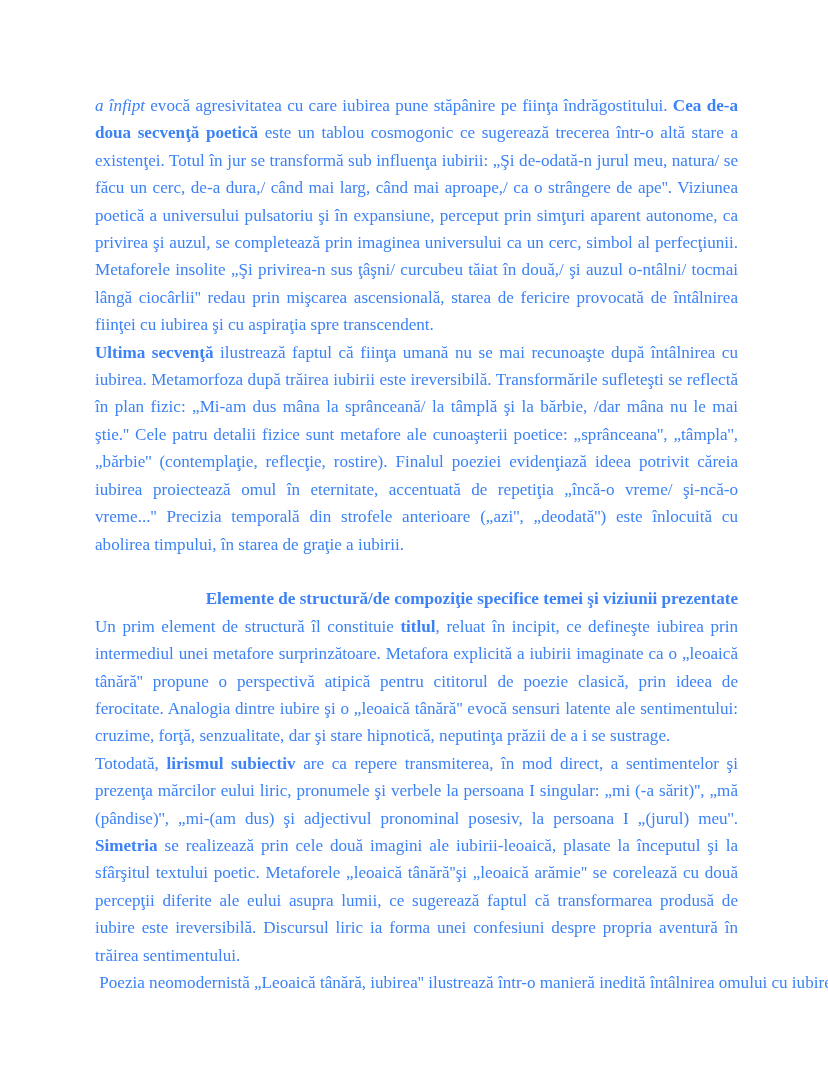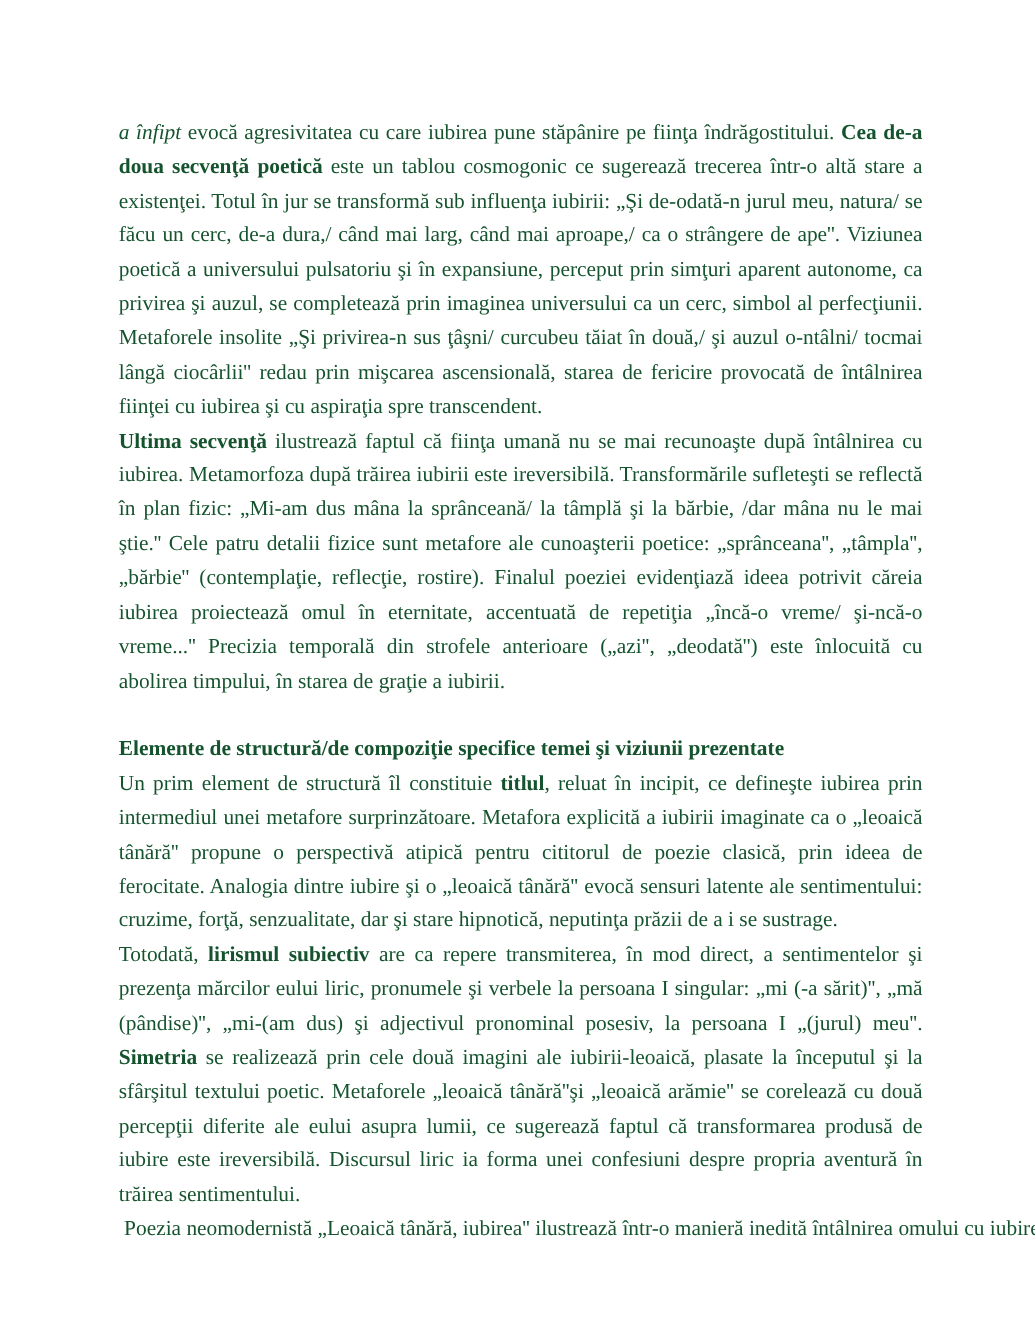--- a/index.html
+++ b/index.html
@@ -40,33 +40,33 @@
     text-align: left;
   }
   .b { font-weight: bold; }
   .i { font-style: italic; }
   .section-heading {
     margin: 0;
     padding: 0;
     font-weight: bold;
     font-size: 17.1px;
     line-height: 27.4px;
-    text-align: left;
+    text-align: right;
   }
   .gap {
     height: 27.4px;
     line-height: 27.4px;
   }
   .lead-space { white-space: pre; }
 </style>
 </head>
 <body style="background: rgb(255, 255, 255);">
 
 <div class="page" style="background: rgb(255, 255, 255);">
-  <div class="text-column" style="color: #14532d;">
+  <div class="text-column" style="color: #3b82f6;">
 
     <p class="para"><span class="i">a înfipt</span><span> evocă agresivitatea cu care iubirea pune stăpânire pe fiinţa îndrăgostitului. </span><span class="b">Cea de-a doua secvenţă poetică</span><span> este un tablou cosmogonic ce sugerează trecerea într-o altă stare a existenţei. Totul în jur se transformă sub influenţa  iubirii: „Şi de-odată-n jurul meu, natura/ se făcu un cerc, de-a dura,/ când mai larg, când mai aproape,/ ca o strângere de ape''. Viziunea poetică a universului pulsatoriu şi în expansiune, perceput prin simţuri aparent autonome, ca privirea şi auzul, se completează prin imaginea universului ca un cerc, simbol al perfecţiunii. Metaforele insolite „Şi privirea-n sus ţâşni/ curcubeu tăiat în două,/ şi auzul o-ntâlni/ tocmai lângă ciocârlii'' redau prin mişcarea ascensională, starea de fericire provocată de întâlnirea fiinţei cu iubirea şi cu aspiraţia spre transcendent.</span></p>
 
     <p class="para"><span class="b">Ultima secvenţă</span><span> ilustrează faptul că fiinţa umană nu se mai recunoaşte după întâlnirea cu iubirea. Metamorfoza după trăirea iubirii este ireversibilă. Transformările sufleteşti se reflectă în plan fizic: „Mi-am dus mâna la sprânceană/ la tâmplă şi la bărbie, /dar mâna nu le mai ştie.'' Cele patru detalii fizice sunt metafore ale cunoaşterii poetice: „sprânceana'', „tâmpla'', „bărbie'' (contemplaţie, reflecţie, rostire). Finalul poeziei evidenţiază ideea potrivit căreia iubirea proiectează omul în eternitate, accentuată de repetiţia „încă-o vreme/ şi-ncă-o vreme...'' Precizia temporală din strofele anterioare („azi'', „deodată'') este înlocuită cu abolirea timpului, în starea de graţie a iubirii.</span></p>
 
     <div class="gap"></div>
 
     <p class="section-heading">Elemente de structură/de compoziţie specifice temei şi viziunii prezentate</p>
 
     <p class="para"><span>Un prim element de structură îl constituie </span><span class="b">titlul</span><span>, reluat în incipit, ce defineşte iubirea prin intermediul unei metafore surprinzătoare. Metafora explicită a iubirii imaginate ca o „leoaică tânără'' propune o perspectivă atipică pentru cititorul de poezie clasică, prin ideea de ferocitate. Analogia dintre iubire şi o „leoaică tânără'' evocă sensuri latente ale sentimentului: cruzime, forţă, senzualitate, dar şi stare hipnotică, neputinţa prăzii de a i se sustrage.</span></p>

